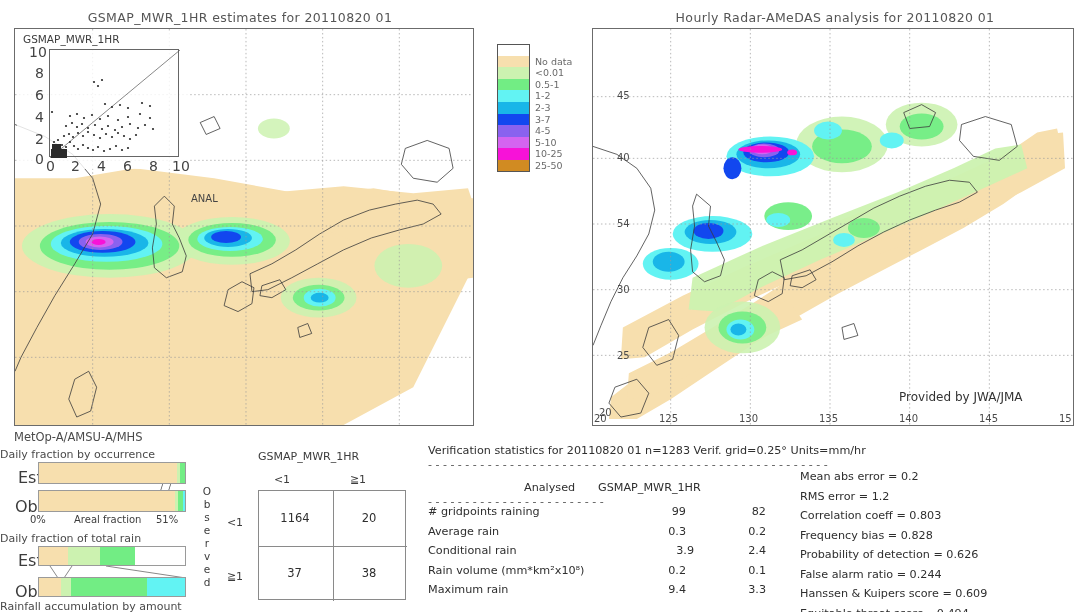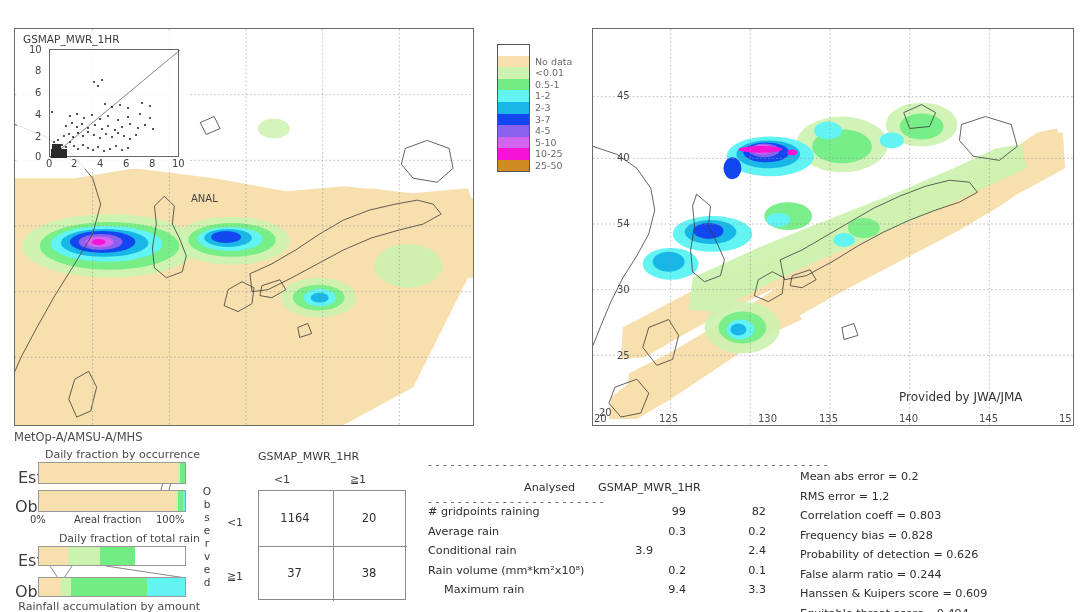--- a/index.html
+++ b/index.html
@@ -36,25 +36,25 @@
     border-left:1px solid #555;border-right:1px solid #555;}
   .legend-row:first-child .legend-sw{border-top:1px solid #555;}
   .legend-row:last-child .legend-sw{border-bottom:1px solid #555;}
   .legend-lb{font-size:9.5px;color:#6a6a6a;margin-left:5px;white-space:nowrap;
     line-height:11.6px;}
 
   
   .inset{position:absolute;box-sizing:border-box;background:rgba(255,255,255,.82);}
   .inset-title{position:absolute;font-size:10.5px;color:#3c3c3c;white-space:nowrap;}
   .inset-box{position:absolute;box-sizing:border-box;border:1px solid #666;}
-  .inset-tick{position:absolute;font-size:10px;color:#444;}
+  .inset-tick{position:absolute;font-size:14px;color:#444;}
 
   
   .blk-title{position:absolute;font-size:11px;color:#4a4a4a;white-space:nowrap;
-    text-align:right;}
+    text-align:left;}
   .bar-lab{position:absolute;font-size:16px;color:#3c3c3c;}
   .bar{position:absolute;box-sizing:border-box;border:1px solid #9a9a9a;
     display:flex;overflow:hidden;}
   .bar-seg{height:100%;}
   .axis-lab{position:absolute;font-size:10px;color:#3c3c3c;white-space:nowrap;}
   .hatch{position:absolute;font-size:9px;color:#555;letter-spacing:1px;}
   .connector{position:absolute;}
 
   
   .ct-title{position:absolute;font-size:11px;color:#3c3c3c;white-space:nowrap;}
@@ -70,20 +70,21 @@
   .st-rule{position:absolute;font-size:11px;color:#555;white-space:nowrap;
     letter-spacing:0px;overflow:hidden;}
   .st-num{position:absolute;font-size:11.2px;color:#2e2e2e;text-align:right;}
   .attrib{position:absolute;font-size:12px;color:#333;white-space:nowrap;}
 </style>
 </head>
 <body>
 
 <div class="root">
 
+  <div class="panel-title" style="left:0;top:10px;width:480px;">GSMAP_MWR_1HR estimates for 20110820 01</div>
 
   <div class="map-frame" style="left:14px;top:28px;width:460px;height:398px;">
     <svg class="map-inner" viewBox="0 0 460 398" preserveAspectRatio="none">
       <defs>
         <clipPath id="lclip">
             <rect x="0" y="0" width="460" height="398"></rect>
           </clipPath>
       </defs>
       <g clip-path="url(#lclip)">
 
@@ -288,20 +289,21 @@
       <div class="legend-row">
         <div class="legend-sw" style="background: rgb(247, 18, 216);"></div>
         <div class="legend-lb">10-25</div>
       </div>
       <div class="legend-row">
         <div class="legend-sw" style="background: rgb(209, 139, 34);"></div>
         <div class="legend-lb">25-50</div>
       </div>
     </div>
 
+  <div class="panel-title" style="left:590px;top:10px;width:490px;">Hourly Radar-AMeDAS analysis for 20110820 01</div>
 
   <div class="map-frame" style="left:592px;top:28px;width:482px;height:398px;">
     <svg class="map-inner" viewBox="0 0 482 398" preserveAspectRatio="none">
       <defs>
           <clipPath id="rclip">
             <rect x="0" y="0" width="482" height="398"></rect>
           </clipPath>
         </defs>
       <g clip-path="url(#rclip)">
 
@@ -388,21 +390,21 @@
 
     <div class="latlab" style="left:24px;top:61px;">45</div>
     <div class="latlab" style="left:24px;top:123px;">40</div>
     <div class="latlab" style="left:24px;top:189px;">54</div>
     <div class="latlab" style="left:24px;top:255px;">30</div>
     <div class="latlab" style="left:24px;top:321px;">25</div>
     <div class="latlab" style="left:6px;top:378px;">20</div>
 
     <div class="lonlab" style="left:1px;top:384px;">20</div>
     <div class="lonlab" style="left:66px;top:384px;">125</div>
-    <div class="lonlab" style="left:146px;top:384px;margin-left:19px;">130</div>
+    <div class="lonlab" style="left:146px;top:384px;">130</div>
     <div class="lonlab" style="left:226px;top:384px;">135</div>
     <div class="lonlab" style="left:306px;top:384px;">140</div>
     <div class="lonlab" style="left:386px;top:384px;">145</div>
     <div class="lonlab" style="left:466px;top:384px;">15</div>
 
     <div class="attrib" style="left:306px;top:361px;">Provided by JWA/JMA</div>
   </div>
 
   <div class="blk-title" style="left:14px;top:430px;text-align:left;font-size:11.5px;">MetOp-A/AMSU-A/MHS</div>
 
@@ -420,21 +422,21 @@
   <div class="bar-lab" style="left:15px;top:497px;">Obs</div>
   <div class="bar" id="occ-obs" style="left:38px;top:490px;width:148px;height:22px;">
       <div class="bar-seg" style="width: 93%; background: rgb(247, 223, 174);"></div>
       <div class="bar-seg" style="width: 2.5%; background: rgb(204, 242, 176);"></div>
       <div class="bar-seg" style="width: 3%; background: rgb(114, 237, 132);"></div>
       <div class="bar-seg" style="width: 1.5%; background: rgb(98, 243, 243);"></div>
     </div>
 
   <div class="axis-lab" style="left:30px;top:514px;">0%</div>
   <div class="axis-lab" style="left:74px;top:514px;">Areal fraction</div>
-  <div class="axis-lab" style="left:156px;top:514px;">100%</div>
+  <div class="axis-lab" style="left:156px;top:514px;">51%</div>
 
   <div class="blk-title" style="left:0;top:532px;width:200px;">Daily fraction of total rain</div>
 
   <div class="bar-lab" style="left:18px;top:551px;">Est</div>
   <div class="bar" id="acc-est" style="left:38px;top:546px;width:148px;height:20px;">
       <div class="bar-seg" style="width: 20%; background: rgb(247, 223, 174);"></div>
       <div class="bar-seg" style="width: 22%; background: rgb(204, 242, 176);"></div>
       <div class="bar-seg" style="width: 24%; background: rgb(114, 237, 132);"></div>
     </div>
 
@@ -475,40 +477,41 @@
 
   <div class="ct-grid" style="left:258px;top:490px;width:148px;height:110px;">
     <div style="position:absolute;left:0;top:55px;width:148px;height:0;border-top:1px solid #8a8a8a;"></div>
     <div style="position:absolute;left:74px;top:0;width:0;height:110px;border-left:1px solid #8a8a8a;"></div>
   </div>
   <div class="ct-cell" style="left:258px;top:511px;width:74px;">1164</div>
   <div class="ct-cell" style="left:332px;top:511px;width:74px;">20</div>
   <div class="ct-cell" style="left:258px;top:566px;width:73px;">37</div>
   <div class="ct-cell" style="left:332px;top:566px;width:74px;">38</div>
 
+  <div class="st" style="left:428px;top:444px;">Verification statistics for 20110820 01   n=1283  Verif. grid=0.25°   Units=mm/hr</div>
   <div class="st-rule" style="left:428px;top:458px;width:648px;">- - - - - - - - - - - - - - - - - - - - - - - - - - - - - - - - - - - - - - - - - - - - - - - - - - - - - -</div>
 
   <div class="st" style="left:524px;top:481px;">Analysed</div>
   <div class="st" style="left:598px;top:481px;">GSMAP_MWR_1HR</div>
   <div class="st-rule" style="left:428px;top:495px;width:270px;">- - - - - - - - - - - - - - - - - - - - - - - -</div>
 
   <div id="stats-rows">
       <div class="st" style="left: 428px; top: 505px;"># gridpoints raining</div>
       <div class="st-num" style="left: 640px; top: 505px; width: 46px;">99</div>
       <div class="st-num" style="left: 720px; top: 505px; width: 46px;">82</div>
       <div class="st" style="left: 428px; top: 524.5px;">Average rain</div>
       <div class="st-num" style="left: 640px; top: 524.5px; width: 46px;">0.3</div>
       <div class="st-num" style="left: 720px; top: 524.5px; width: 46px;">0.2</div>
       <div class="st" style="left: 428px; top: 544px;">Conditional rain</div>
-      <div class="st-num" style="left: 607px; top: 544px; width: 46px;">3.9</div>
+      <div class="st-num" style="left: 648px; top: 544px; width: 46px;">3.9</div>
       <div class="st-num" style="left: 720px; top: 544px; width: 46px;">2.4</div>
       <div class="st" style="left: 428px; top: 563.5px;">Rain volume (mm*km²x10⁸)</div>
       <div class="st-num" style="left: 640px; top: 563.5px; width: 46px;">0.2</div>
       <div class="st-num" style="left: 720px; top: 563.5px; width: 46px;">0.1</div>
-      <div class="st" style="left: 444px; top: 583px;">Maximum rain</div>
+      <div class="st" style="left: 428px; top: 583px;">Maximum rain</div>
       <div class="st-num" style="left: 640px; top: 583px; width: 46px;">9.4</div>
       <div class="st-num" style="left: 720px; top: 583px; width: 46px;">3.3</div>
     </div>
   <div id="stats-scores">
       <div class="st" style="left: 800px; top: 470px;">Mean abs error = 0.2</div>
       <div class="st" style="left: 800px; top: 489.5px;">RMS error = 1.2</div>
       <div class="st" style="left: 800px; top: 509px;">Correlation coeff = 0.803</div>
       <div class="st" style="left: 800px; top: 528.5px;">Frequency bias = 0.828</div>
       <div class="st" style="left: 800px; top: 548px;">Probability of detection = 0.626</div>
       <div class="st" style="left: 800px; top: 567.5px;">False alarm ratio = 0.244</div>

